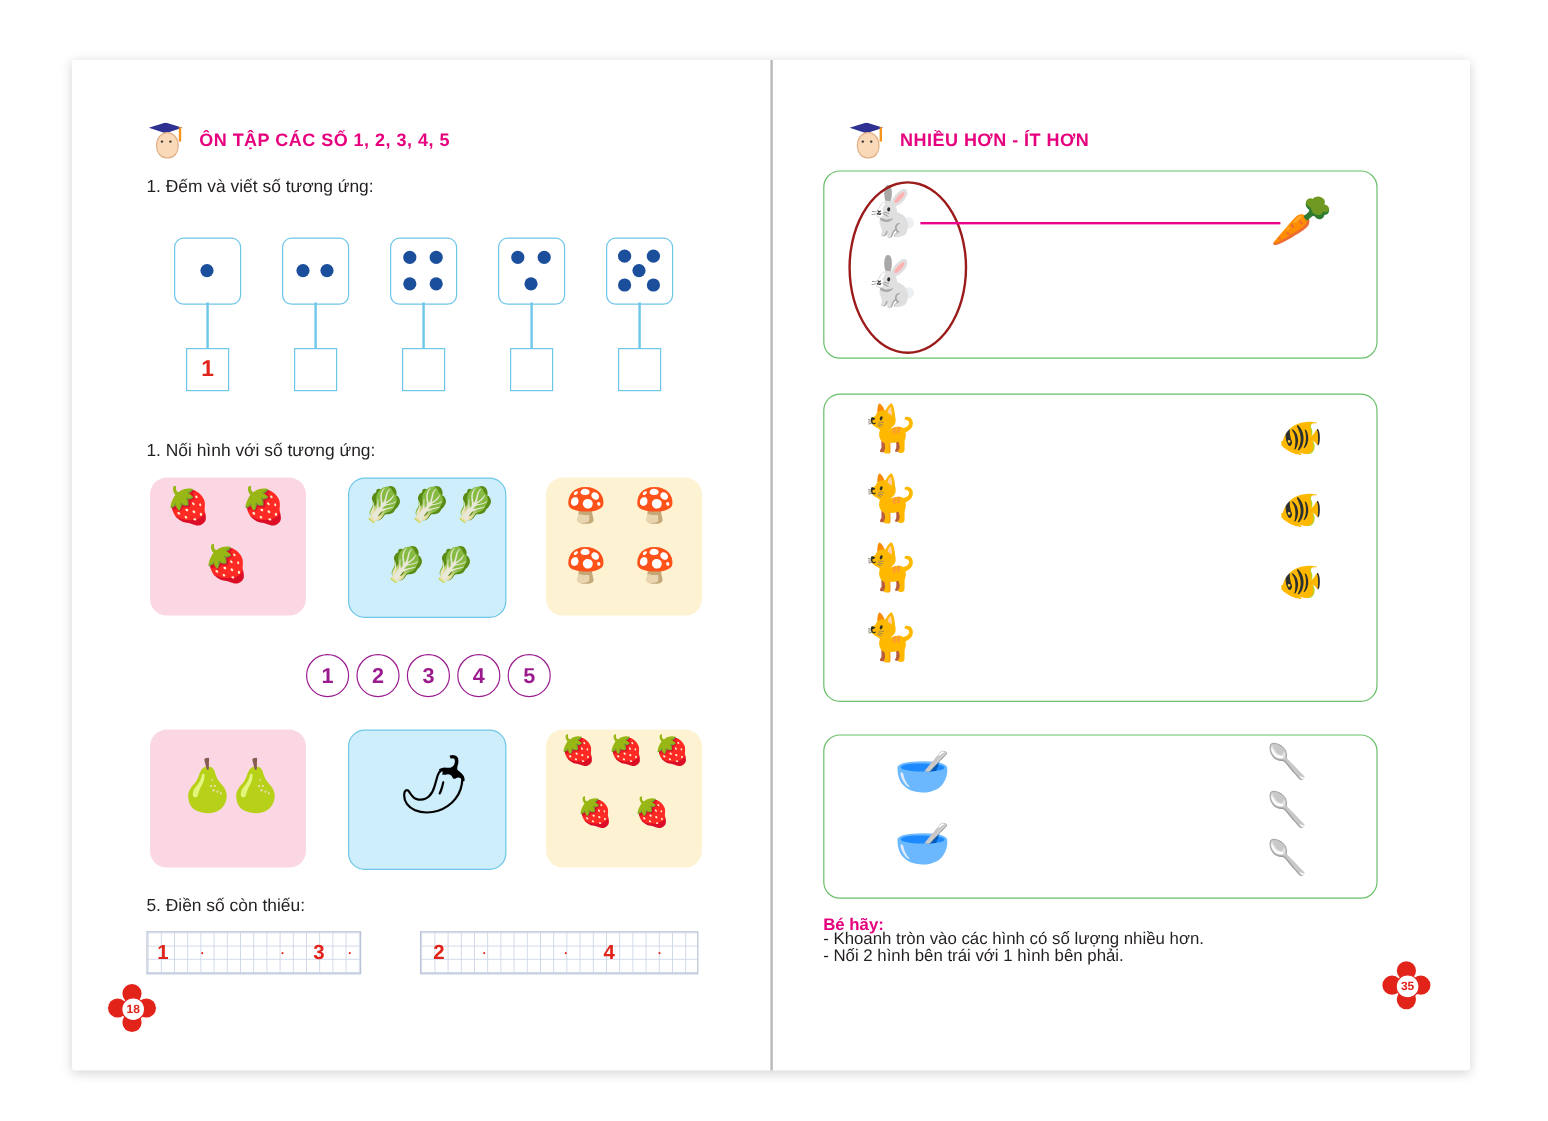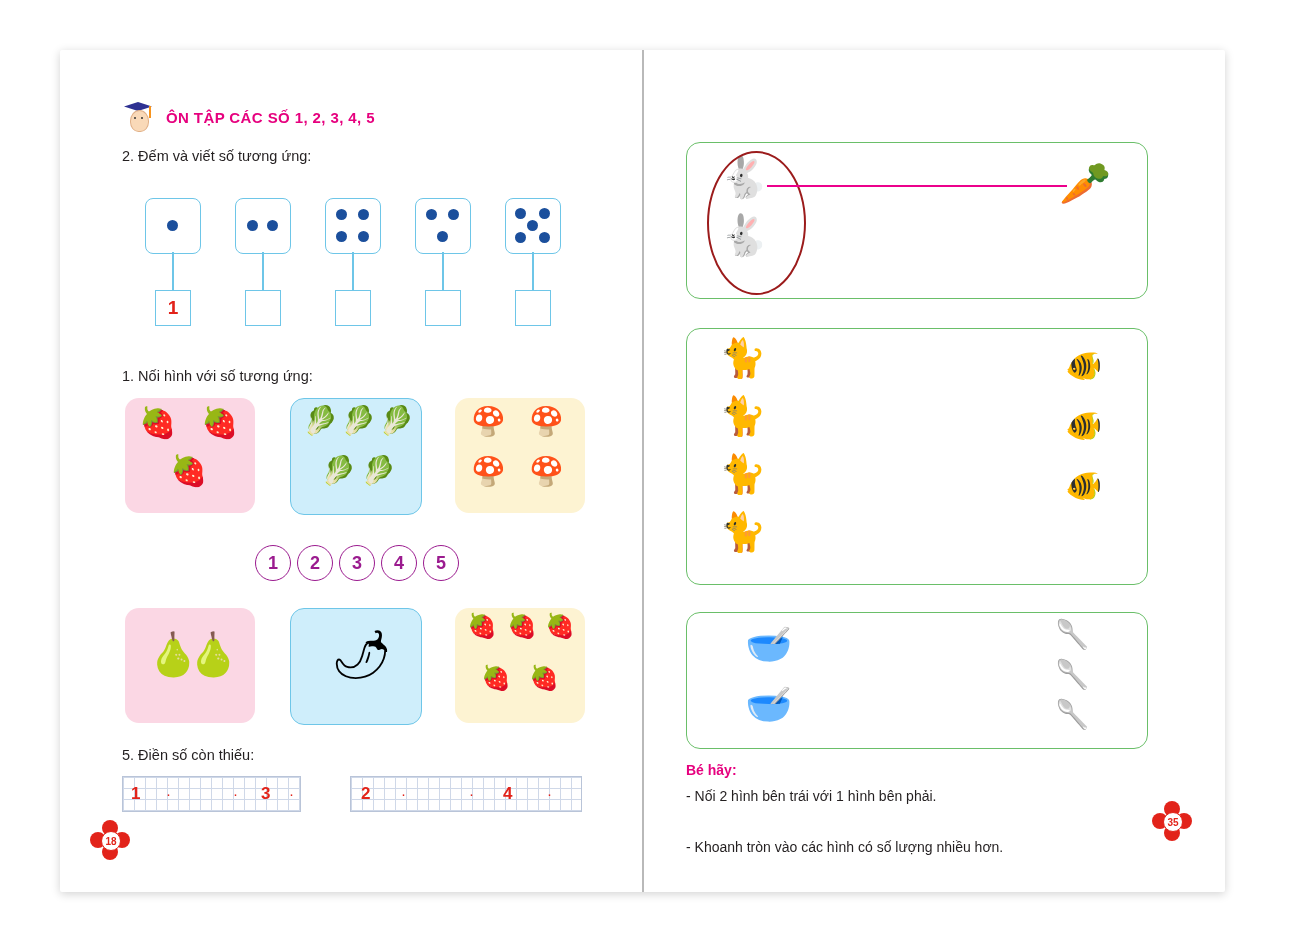--- a/index.html
+++ b/index.html
@@ -124,21 +124,21 @@
       <span class="cap-icon">
         <span class="cap"></span>
           <span class="tassel"></span>
           <span class="face"></span>
         <span class="eye l"></span>
           <span class="eye r"></span>
       </span>
       <span class="sec-title">ÔN TẬP CÁC SỐ 1, 2, 3, 4, 5</span>
     </div>
 
-    <div class="q-line" style="left:62px;top:98px;">2. Đếm và viết số tương ứng:</div>
+    <div class="q-line" style="left:62px;top:98px;">1. Đếm và viết số tương ứng:</div>
 
     <div class="dice" style="left:85px;top:148px;">
       <span class="pip" style="left:21px;top:21px;"></span>
     </div>
     <div class="stem" style="left:112px;top:202px;height:38px;"></div>
     <div class="ansbox" style="left:95px;top:240px;">1</div>
 
     <div class="dice" style="left:175px;top:148px;">
       <span class="pip" style="left:11px;top:21px;"></span>
       <span class="pip" style="left:31px;top:21px;"></span>
@@ -237,20 +237,30 @@
       <span class="pet" style="left:0;top:12px;"></span>
       <span class="pet" style="left:24px;top:12px;"></span>
       <span class="pet" style="left:12px;top:24px;"></span>
       <span class="pet" style="left:12px;top:12px;"></span>
       <span class="pnum">18</span>
     </div>
   </div>
 
   <div class="page right">
 
+    <div class="sec-head" style="left:62px;top:50px;">
+      <span class="cap-icon">
+        <span class="cap"></span>
+          <span class="tassel"></span>
+          <span class="face"></span>
+        <span class="eye l"></span>
+          <span class="eye r"></span>
+      </span>
+      <span class="sec-title">NHIỀU HƠN - ÍT HƠN</span>
+    </div>
 
     <div class="rbox" style="left:42px;top:92px;width:460px;height:155px;">
       <span class="art" style="left:32px;top:14px;font-size:40px;">🐇</span>
       <span class="art" style="left:32px;top:72px;font-size:40px;">🐇</span>
       <span class="art" style="left:372px;top:20px;font-size:42px;">🥕</span>
       <div class="ellipse" style="left:20px;top:8px;width:95px;height:140px;"></div>
       <div class="pinkline" style="left:80px;top:42px;width:300px;"></div>
     </div>
 
     <div class="rbox" style="left:42px;top:278px;width:460px;height:255px;">
@@ -266,21 +276,21 @@
     <div class="rbox" style="left:42px;top:562px;width:460px;height:135px;">
       <span class="art" style="left:58px;top:12px;font-size:38px;">🥣</span>
       <span class="art" style="left:58px;top:72px;font-size:38px;">🥣</span>
       <span class="art" style="left:368px;top:8px;font-size:28px;">🥄</span>
       <span class="art" style="left:368px;top:48px;font-size:28px;">🥄</span>
       <span class="art" style="left:368px;top:88px;font-size:28px;">🥄</span>
     </div>
 
     <div class="behavior-title" style="left:42px;top:712px;">Bé hãy:</div>
     <div class="behavior-line" style="left:42px;top:738px;">- Nối 2 hình bên trái với 1 hình bên phải.</div>
-    <div class="behavior-line" style="left:42px;top:789px;">- Khoanh tròn vào các hình có số lượng nhiều hơn.</div>
+    <div class="behavior-line" style="left:42px;top:724px;">- Khoanh tròn vào các hình có số lượng nhiều hơn.</div>
 
     <div class="flower" style="left:508px;top:751px;">
       <span class="pet" style="left:12px;top:0;"></span>
       <span class="pet" style="left:0;top:12px;"></span>
       <span class="pet" style="left:24px;top:12px;"></span>
       <span class="pet" style="left:12px;top:24px;"></span>
       <span class="pet" style="left:12px;top:12px;"></span>
       <span class="pnum">35</span>
     </div>
   </div>

